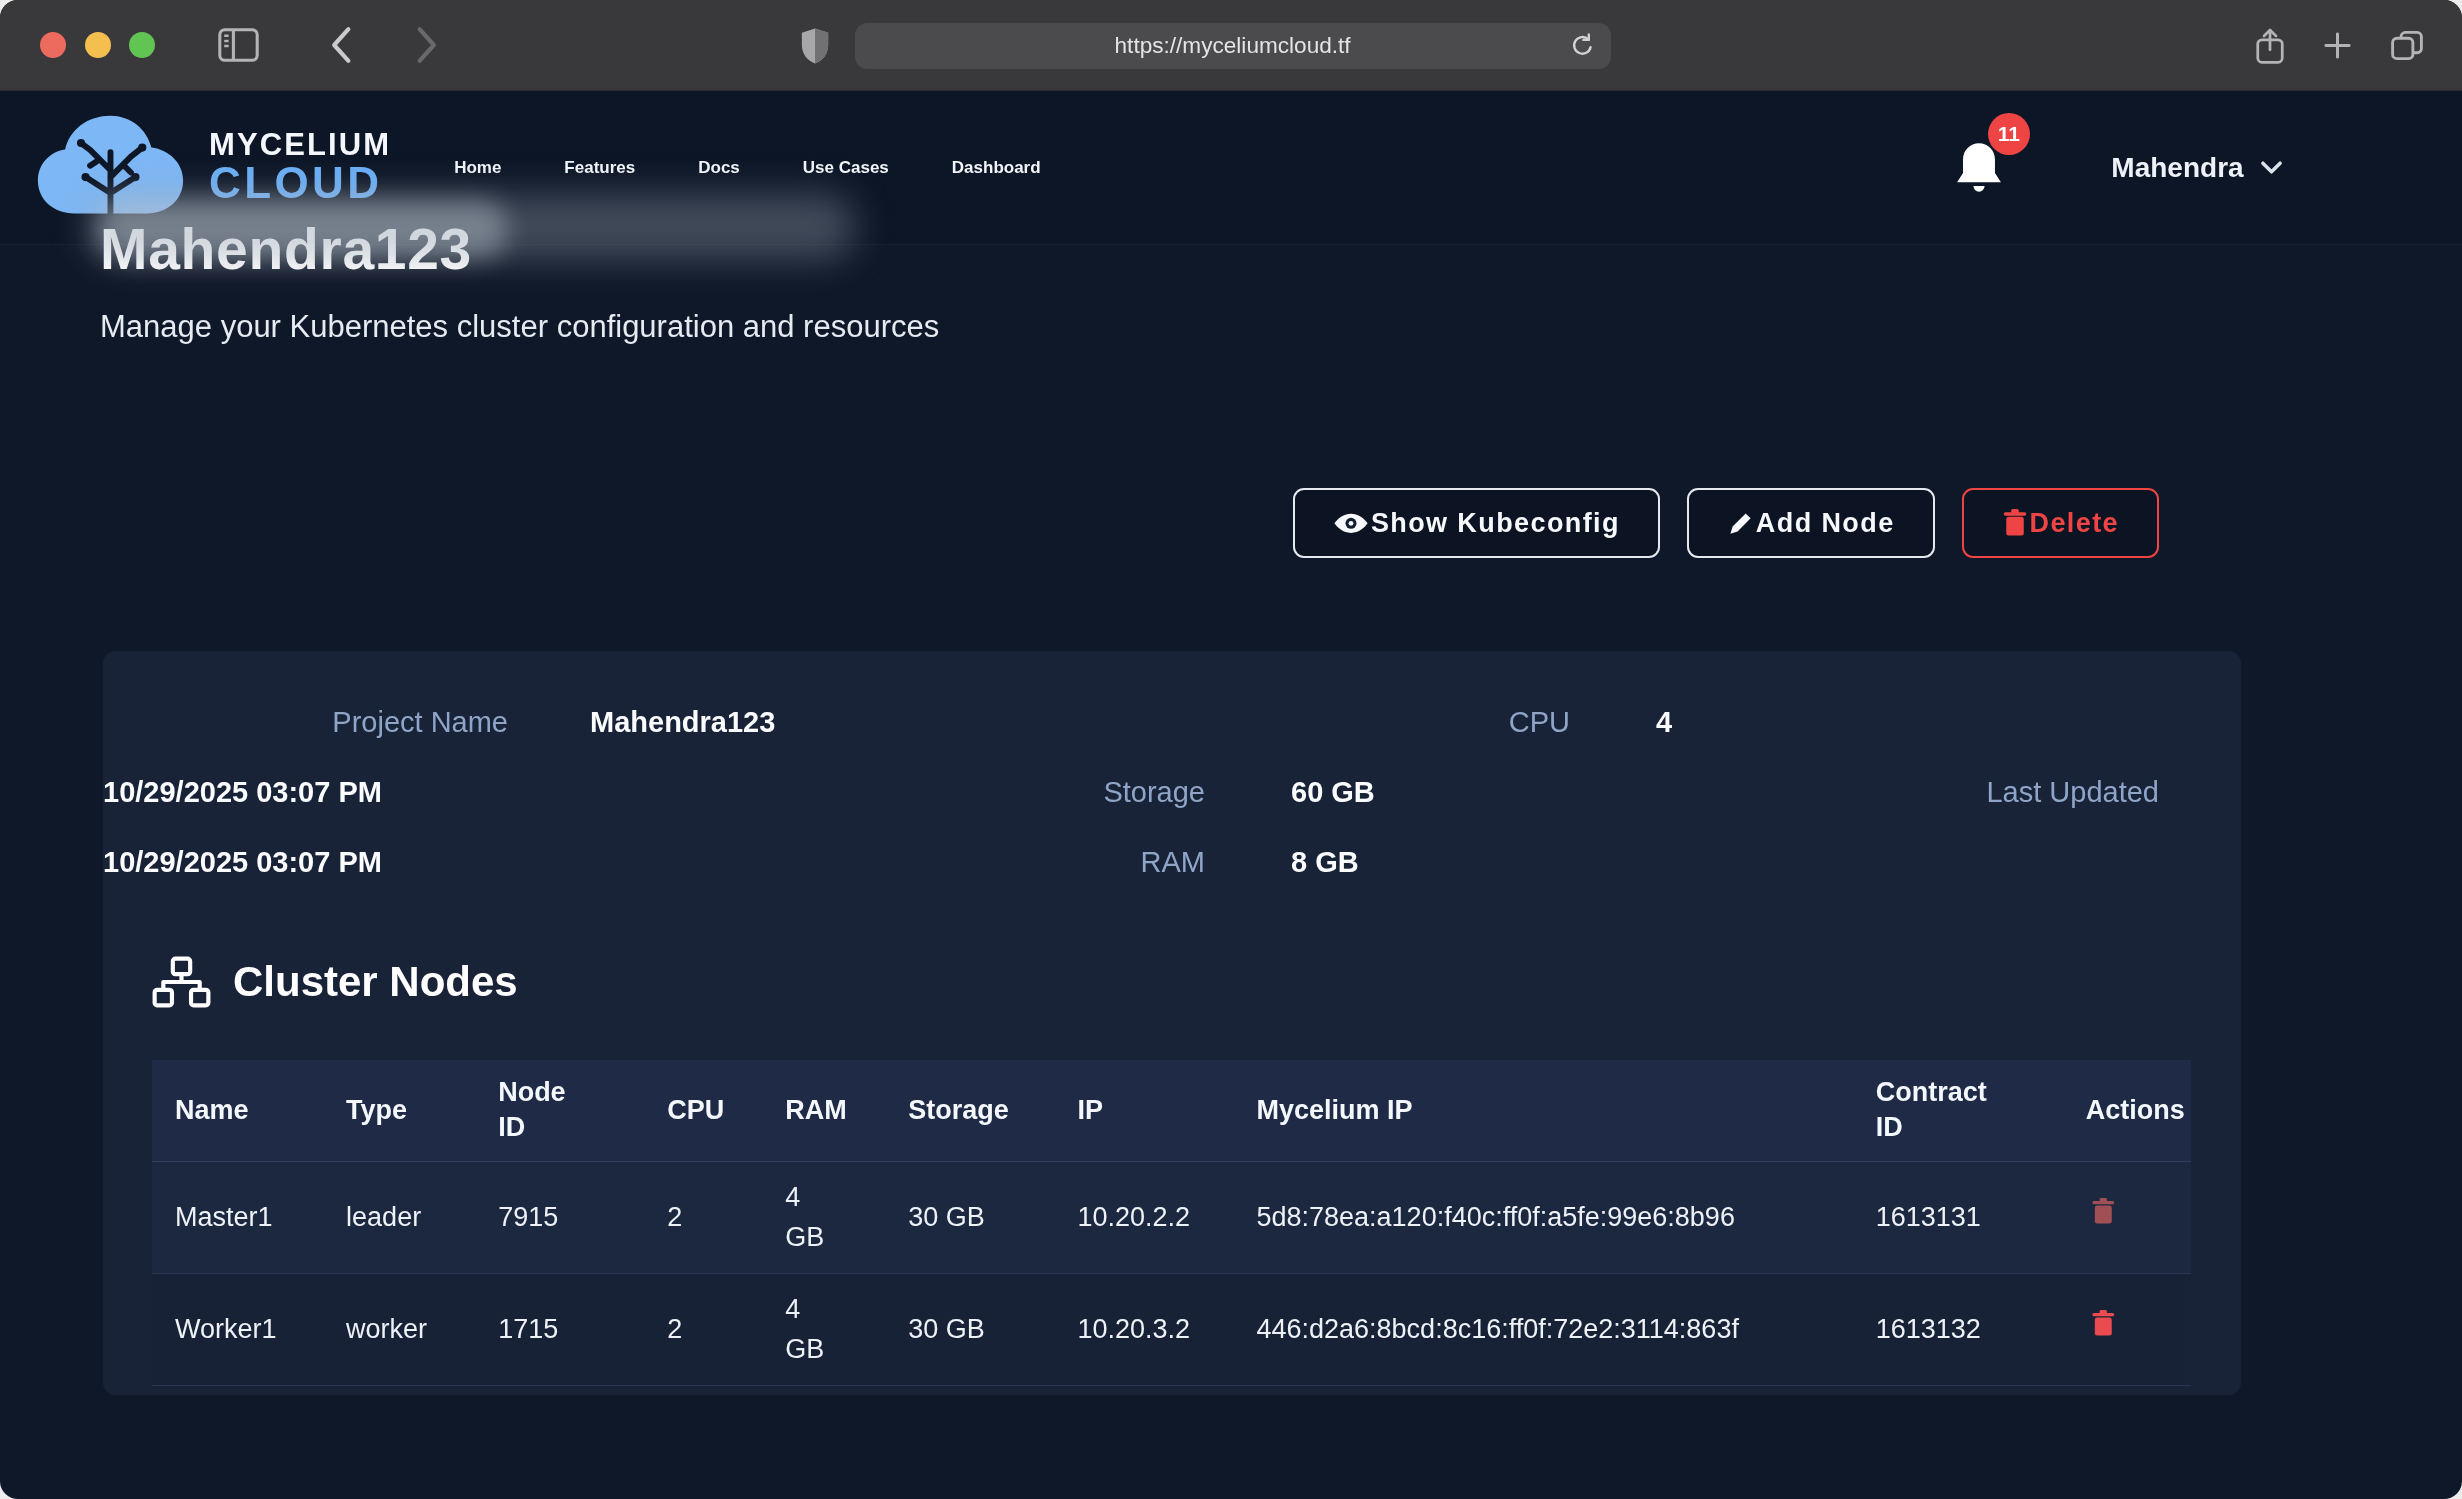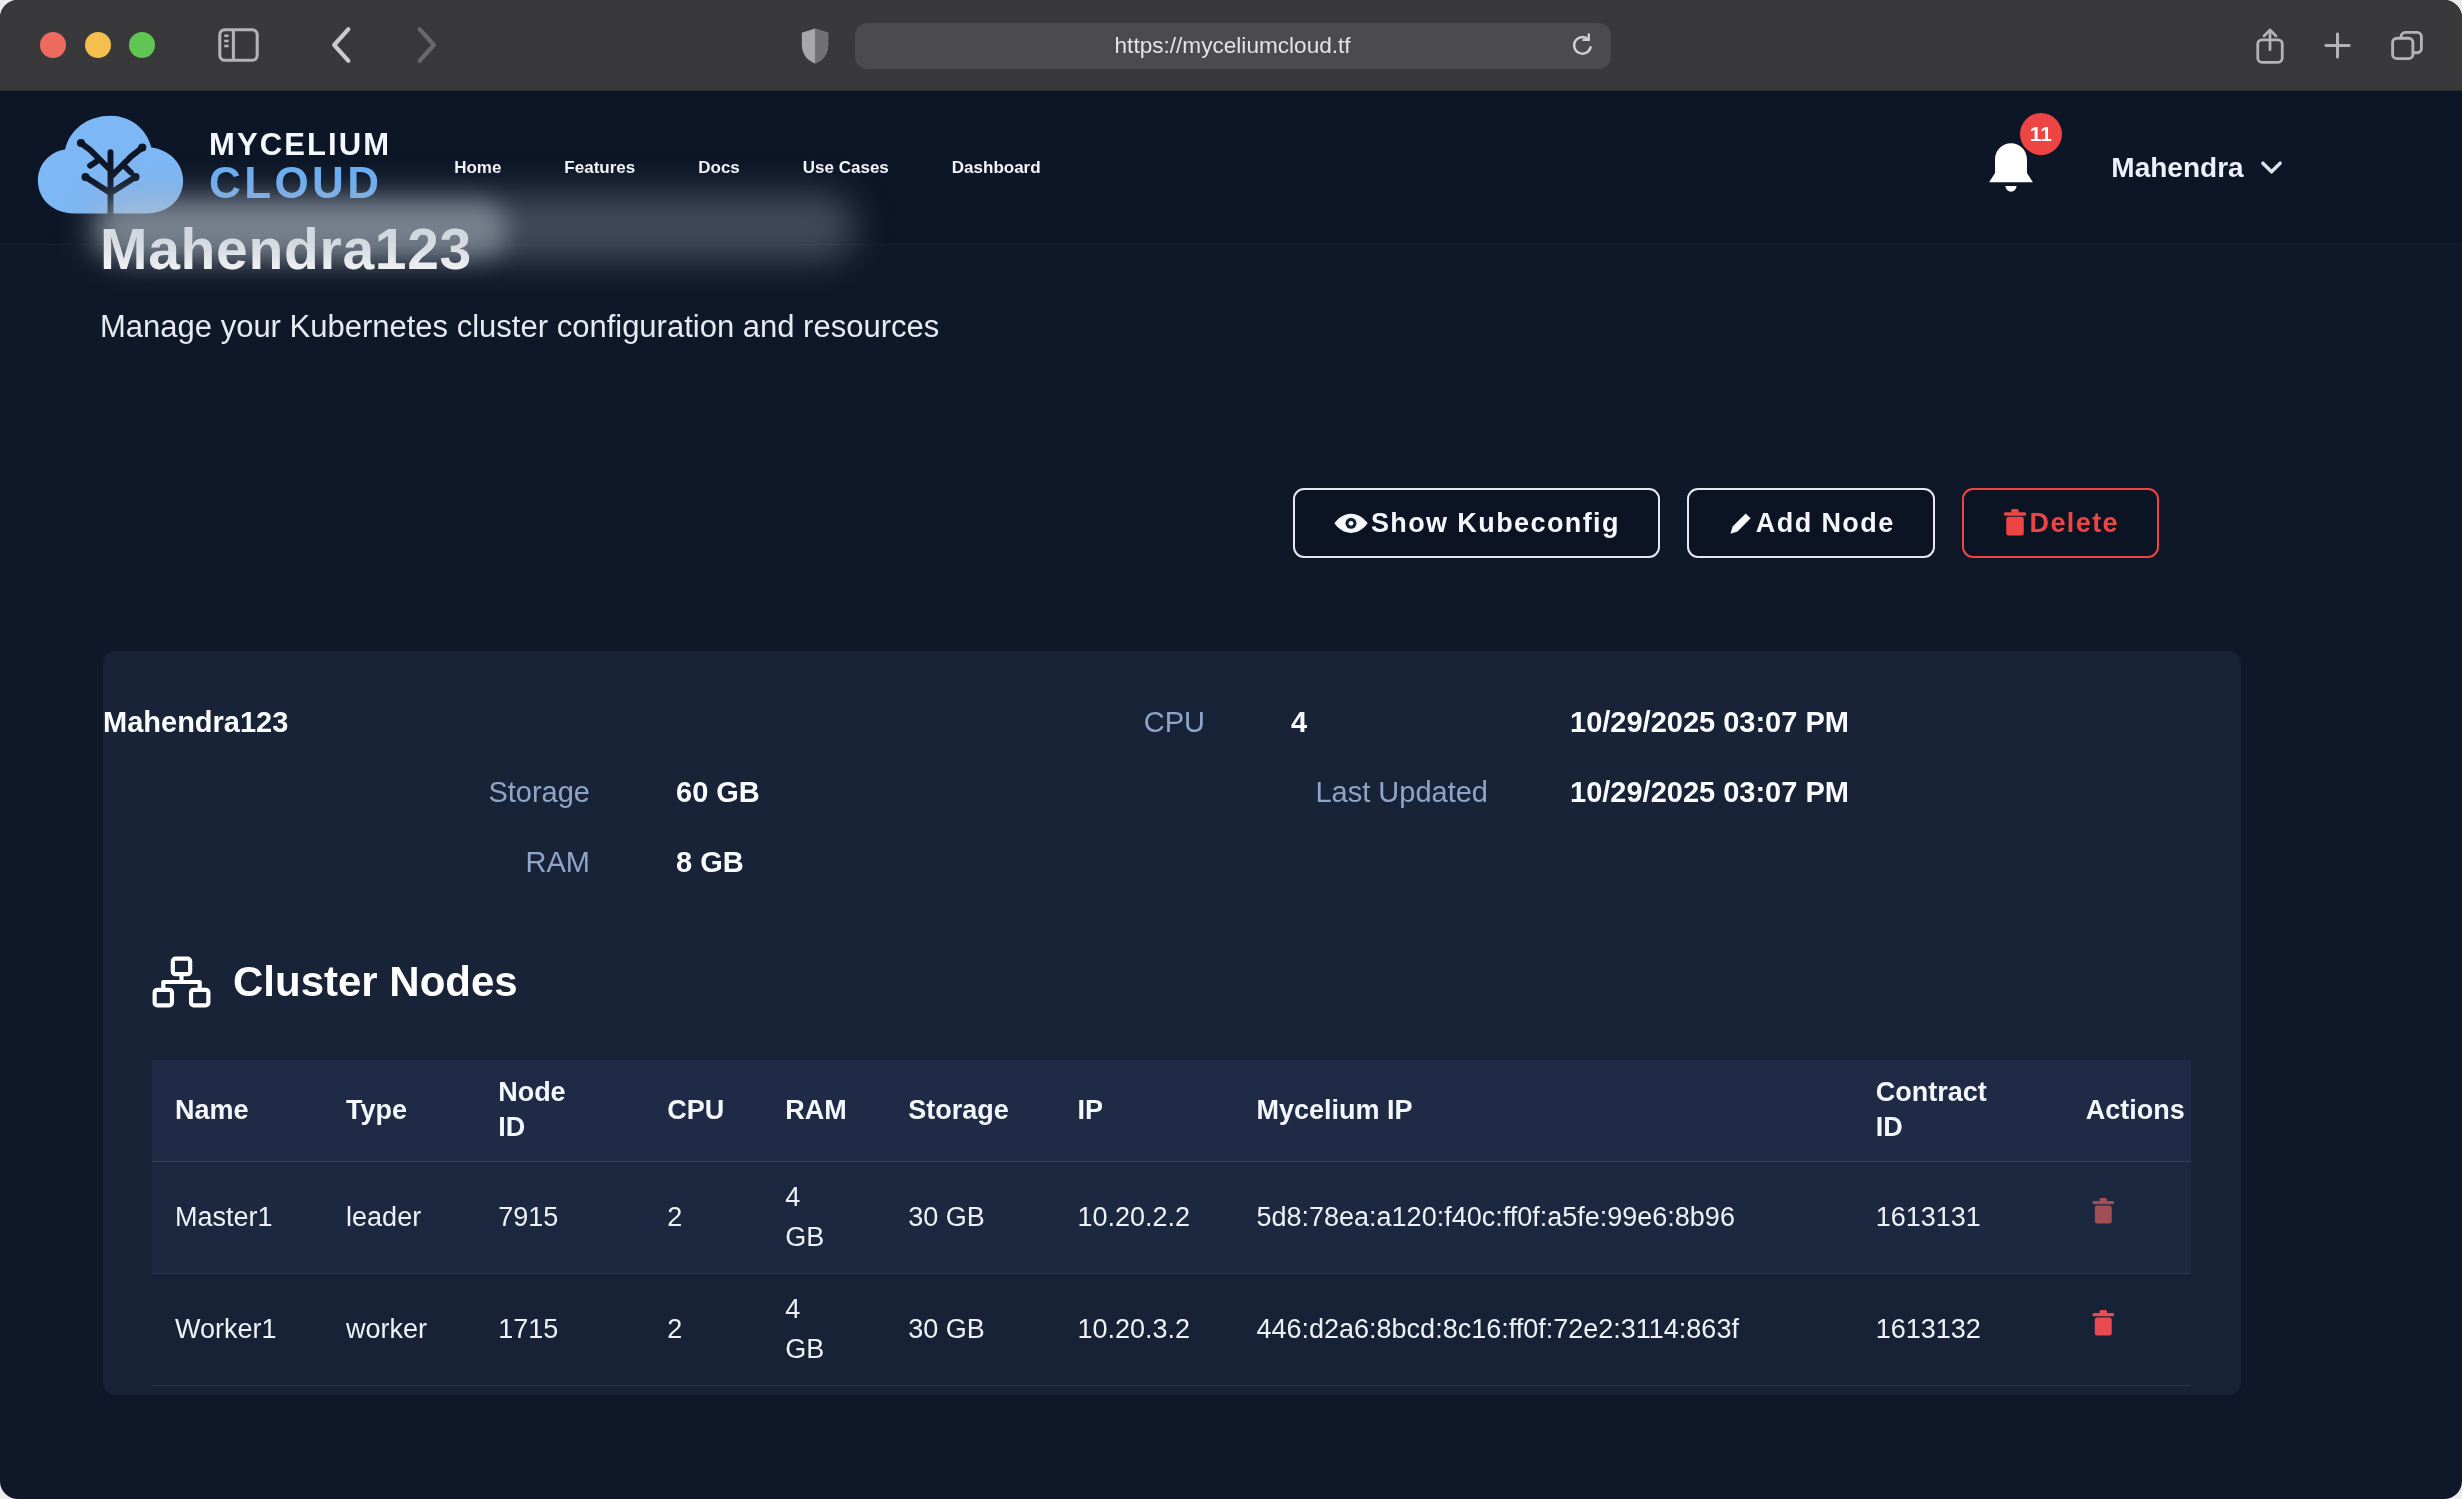--- a/index.html
+++ b/index.html
@@ -45,21 +45,21 @@
   .logo-line2 { color:#6aaef5; font-weight:bold; font-size:44px; letter-spacing:3.4px; }
   .main-nav { display:flex; gap:63px; margin-left:63px; }
   .nav-link { color:#f2f5f9; font-size:17px; font-weight:bold; cursor:pointer; }
   .header-right { margin-left:auto; display:flex; align-items:center; gap:74px; }
   .bell-wrap { position:relative; width:52px; height:57px; }
   .badge {
     position:absolute; top:-26px; right:-24.6px; min-width:42px; height:42px; border-radius:21px;
     background:#ef4444; color:#fff; font-size:21px; font-weight:bold;
     display:flex; align-items:center; justify-content:center; padding:0 6.8px;
   }
-  .user-menu { display:flex; align-items:center; gap:16.4px; cursor:pointer; }
+  .user-menu { display:flex; align-items:center; gap:16.4px; cursor:pointer;margin-left:32px; }
   .user-name { color:#eef2f8; font-size:28px; font-weight:bold; }
 
   
   .page-title {
     position:absolute; left:100px; top:216px;
     color:#ffffff; font-size:57px; font-weight:bold; letter-spacing:0.7px;
   }
   .title-blur-a {
     position:absolute; left:87px; top:194px; width:769px; height:65px;
     background:rgba(152,162,176,0.38); border-radius:33px; filter:blur(18px);
@@ -289,20 +289,21 @@
             <rect x="7" y="0.8" width="6" height="3.2" rx="1.2"></rect>
           </svg>
       </span>
       <span>Delete</span>
     </button>
   </div>
 
   <div class="card">
 
     <div class="info-grid">
+      <div class="info-label">Project Name</div>
       <div class="info-value">Mahendra123</div>
       <div class="info-label r2">CPU</div>
       <div class="info-value v2">4</div>
 
       <div class="info-value">10/29/2025 03:07 PM</div>
       <div class="info-label r2">Storage</div>
       <div class="info-value v2">60 GB</div>
 
       <div class="info-label">Last Updated</div>
       <div class="info-value">10/29/2025 03:07 PM</div>

